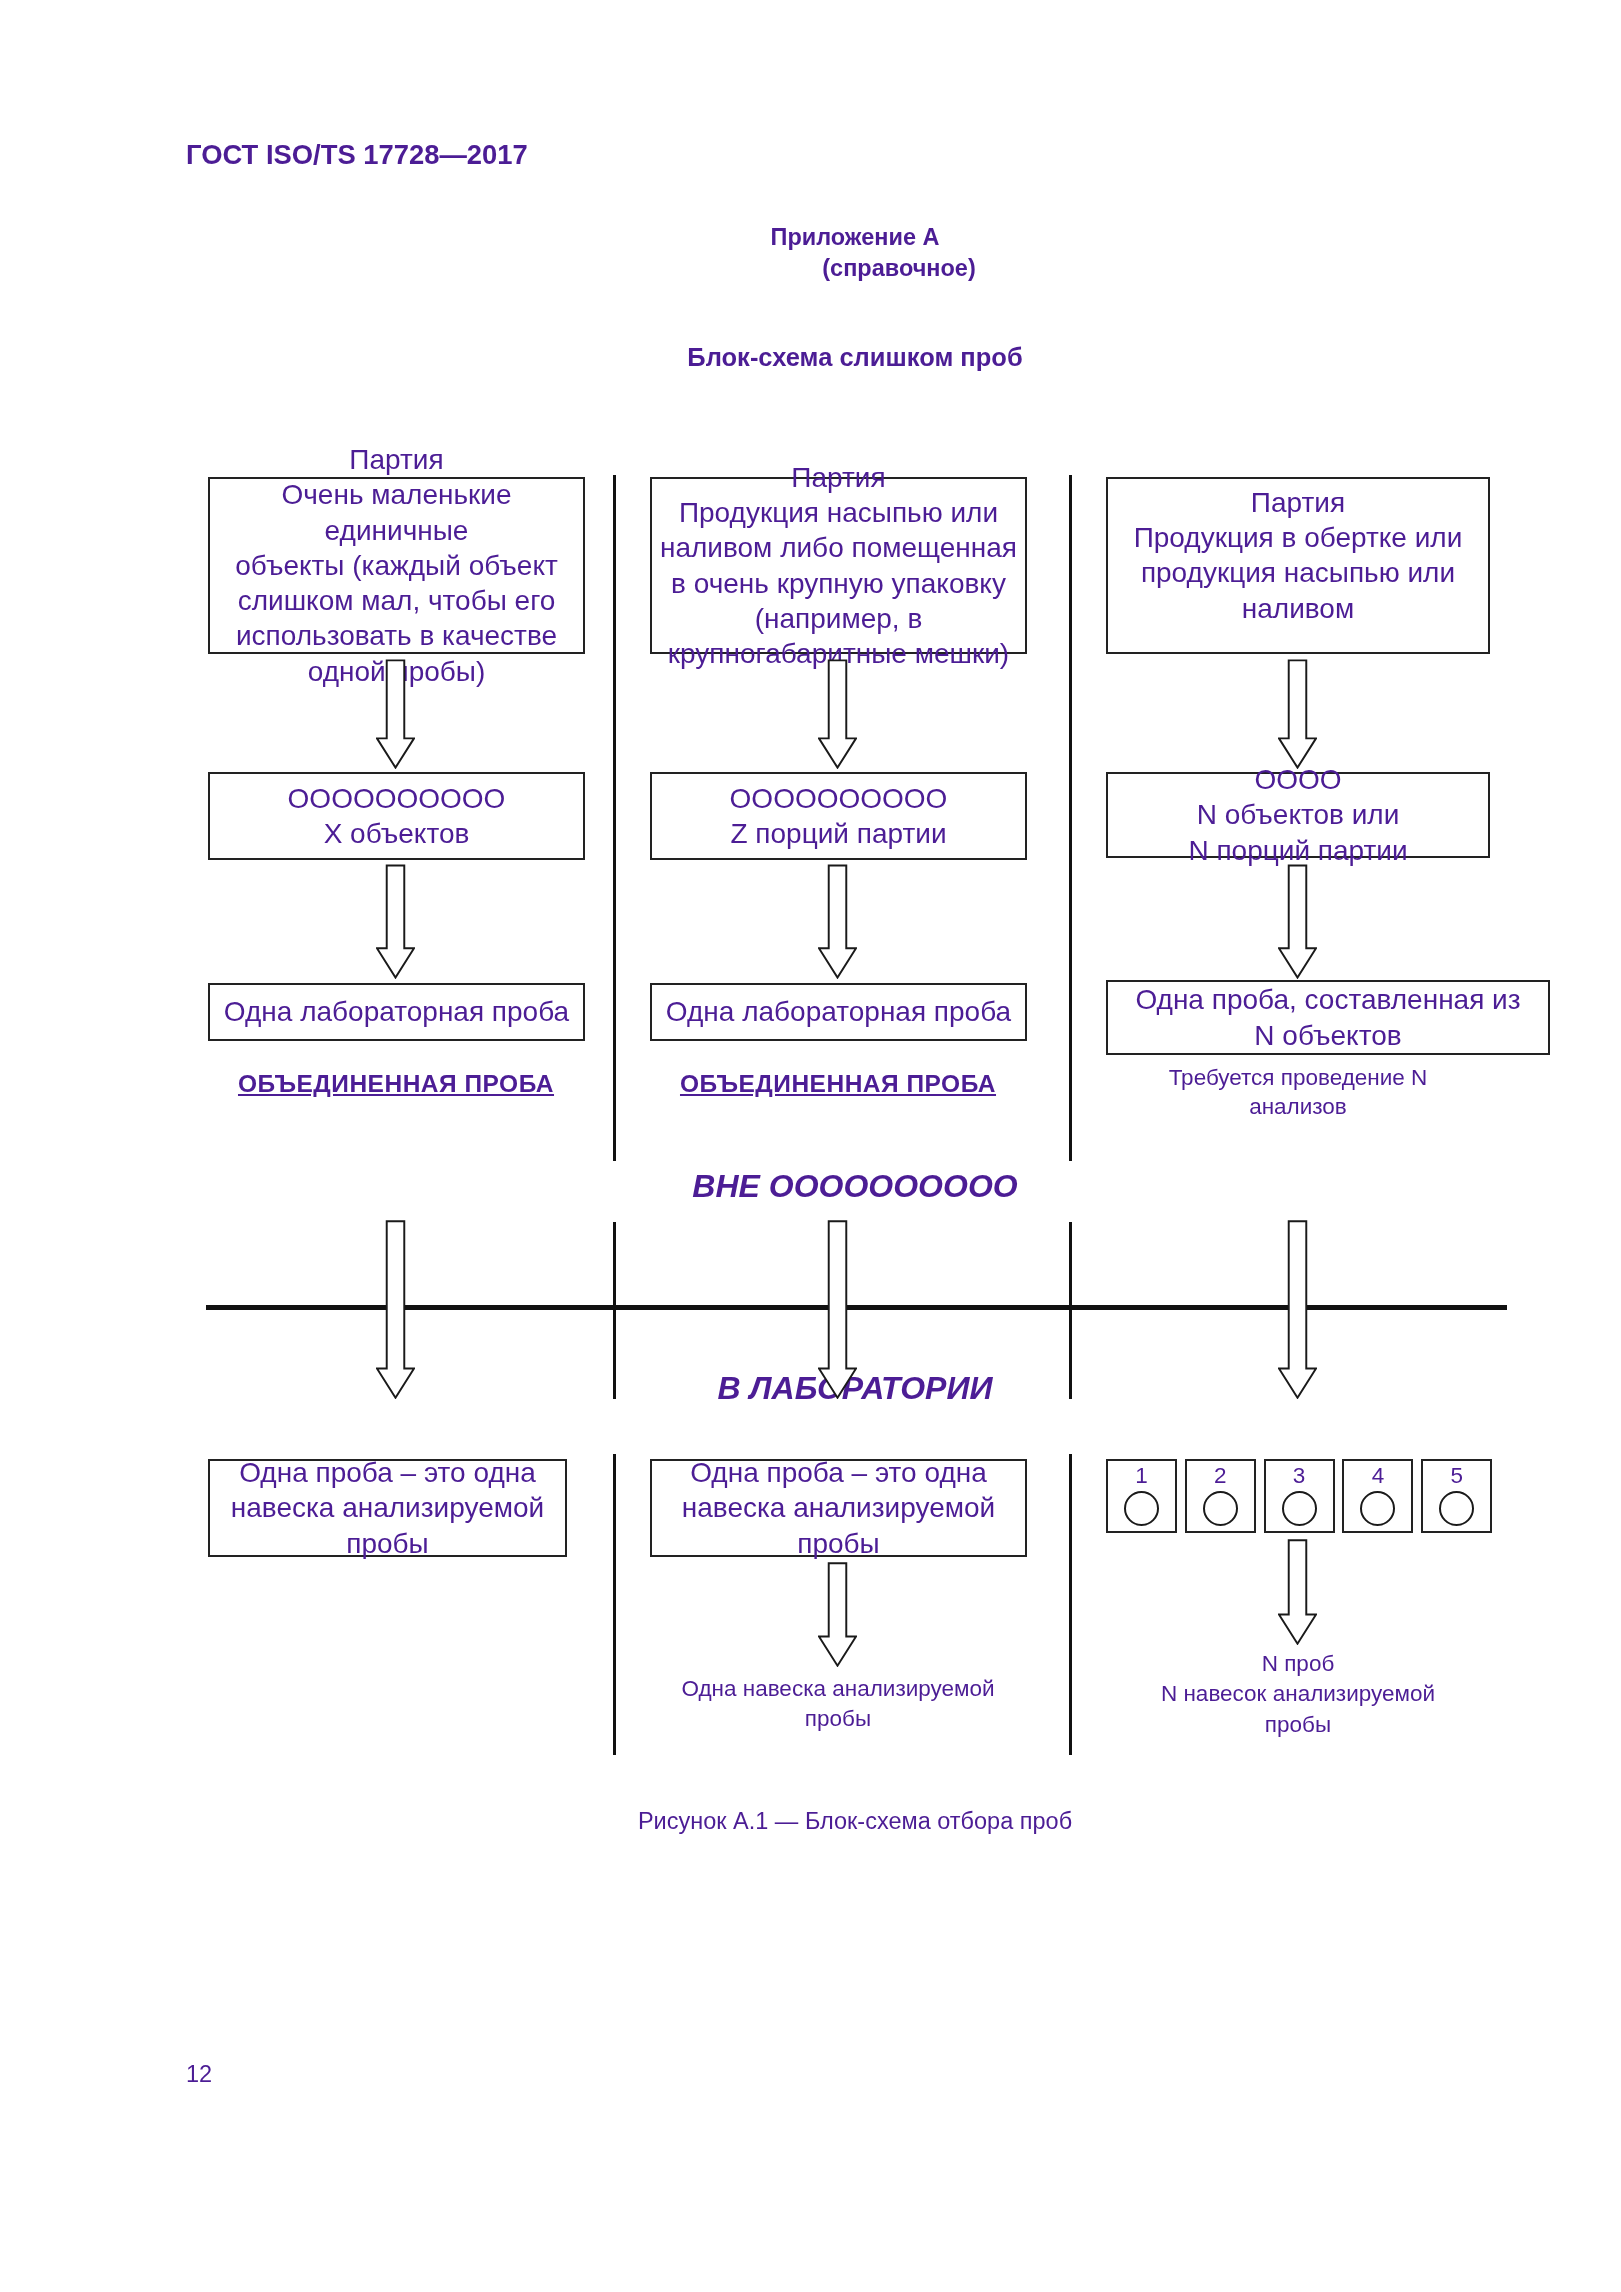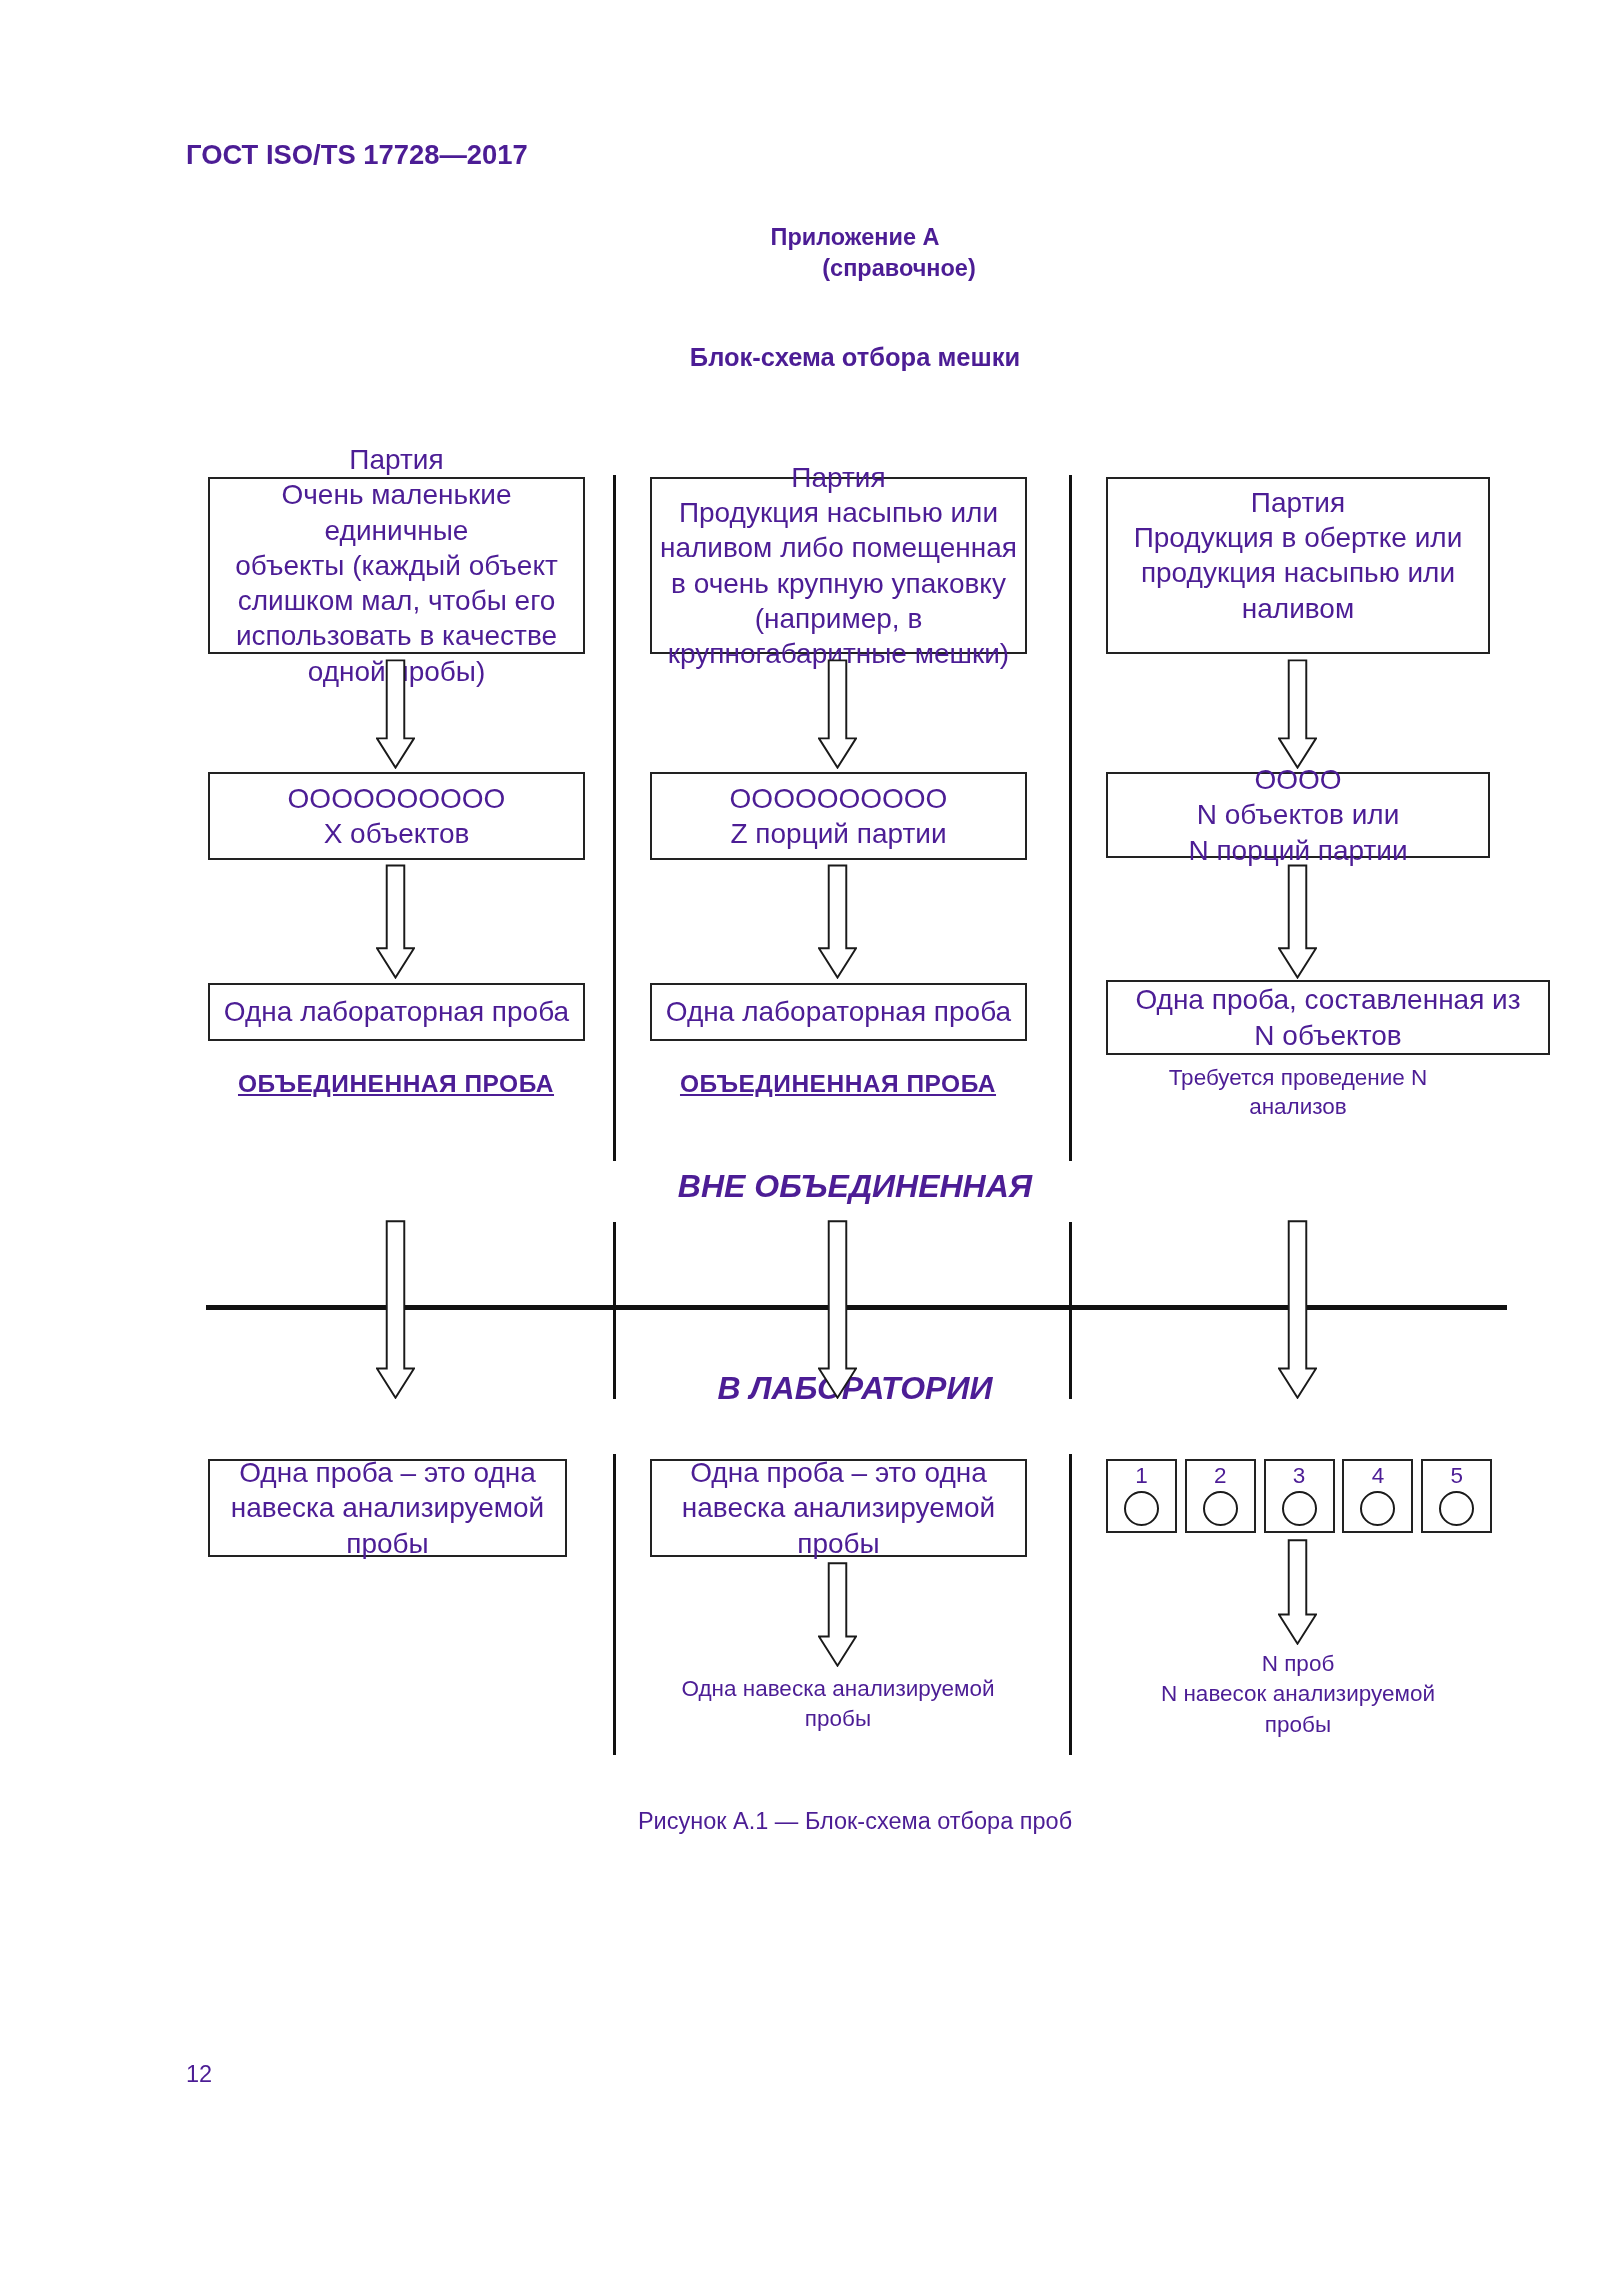--- a/index.html
+++ b/index.html
@@ -42,21 +42,21 @@
 </style>
 </head>
 <body>
 
 <div class="page">
 
   <div class="abs hdr" style="left:186px; top:139px;">ГОСТ ISO/TS 17728—2017</div>
 
   <div class="cx t-annex" style="left:855px; top:222px;">Приложение А</div>
   <div class="cx t-annex" style="left:855px; top:253px;margin-left:44px;">(справочное)</div>
-  <div class="cx t-diagram" style="left:855px; top:343px;">Блок-схема отбора мешки</div>
+  <div class="cx t-diagram" style="left:855px; top:343px;">Блок-схема слишком проб</div>
 
   <div class="vline" style="left:613px; top:475px; height:686px;"></div>
   <div class="vline" style="left:1069px; top:475px; height:686px;"></div>
   <div class="vline" style="left:613px; top:1222px; height:177px;"></div>
   <div class="vline" style="left:1069px; top:1222px; height:177px;"></div>
   <div class="vline" style="left:613px; top:1454px; height:301px;"></div>
   <div class="vline" style="left:1069px; top:1454px; height:301px;"></div>
 
   <div class="box" style="left:208px; top:477px; width:377px; height:177px;">Партия
 Очень маленькие единичные
@@ -106,21 +106,21 @@
   <div class="box" style="left:208px; top:983px; width:377px; height:58px;">Одна лабораторная проба</div>
   <div class="box" style="left:650px; top:983px; width:377px; height:58px;">Одна лабораторная проба</div>
   <div class="box" style="left:1106px; top:980px; width:444px; height:75px;">Одна проба, составленная из
 N объектов</div>
 
   <div class="cx combined" style="left:396px; top:1070px;">ОБЪЕДИНЕННАЯ ПРОБА</div>
   <div class="cx combined" style="left:838px; top:1070px;">ОБЪЕДИНЕННАЯ ПРОБА</div>
   <div class="cx note3 pre" style="left:1298px; top:1063px;">Требуется проведение N
 анализов</div>
 
-  <div class="cx zone" style="left:855px; top:1168px;">ВНЕ ОБЪЕДИНЕННАЯ</div>
+  <div class="cx zone" style="left:855px; top:1168px;">ВНЕ ОООООООООО</div>
 
   <div class="hline" style="left:206px; top:1305px; width:1301px;"></div>
 
   <svg class="arrow" style="left:376px; top:1220px;" width="39" height="179" viewBox="0 0 40 183">
       <polygon points="11,1 29,1 29,152 39,152 20,182 1,152 11,152"></polygon>
     </svg>
   <svg class="arrow" style="left:818px; top:1220px;" width="39" height="179" viewBox="0 0 40 183">
       <polygon points="11,1 29,1 29,152 39,152 20,182 1,152 11,152"></polygon>
     </svg>
   <svg class="arrow" style="left:1278px; top:1220px;" width="39" height="179" viewBox="0 0 40 183">

